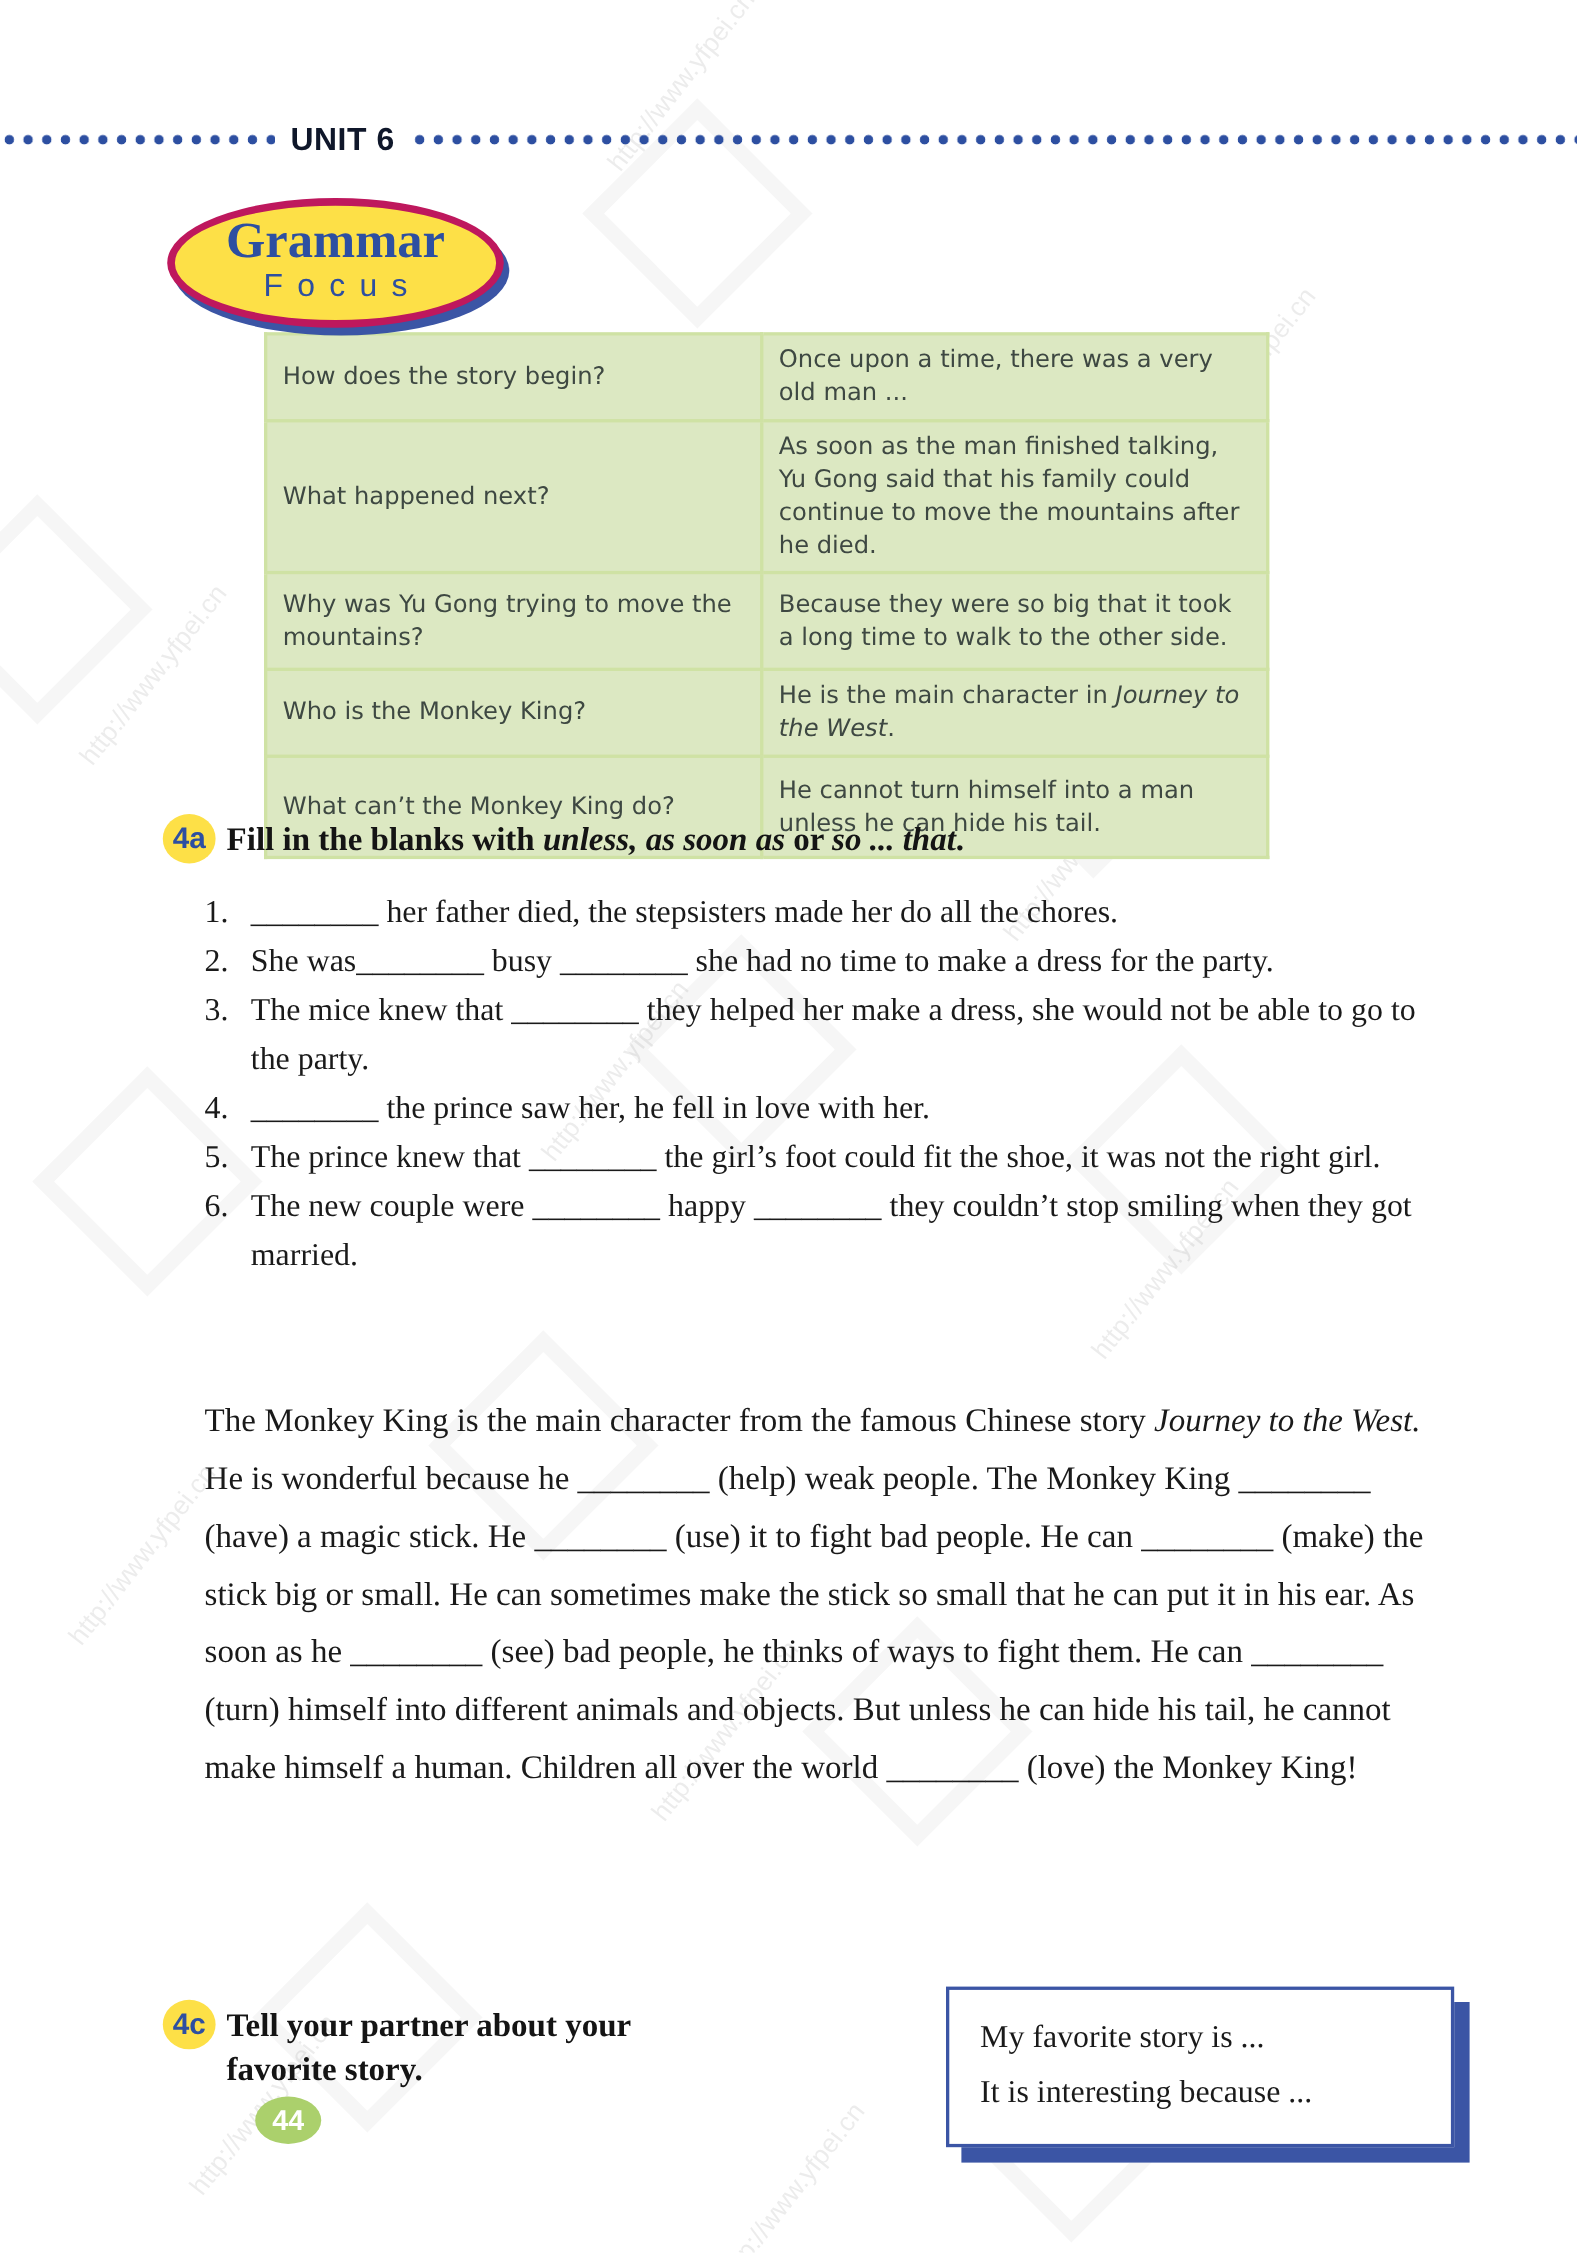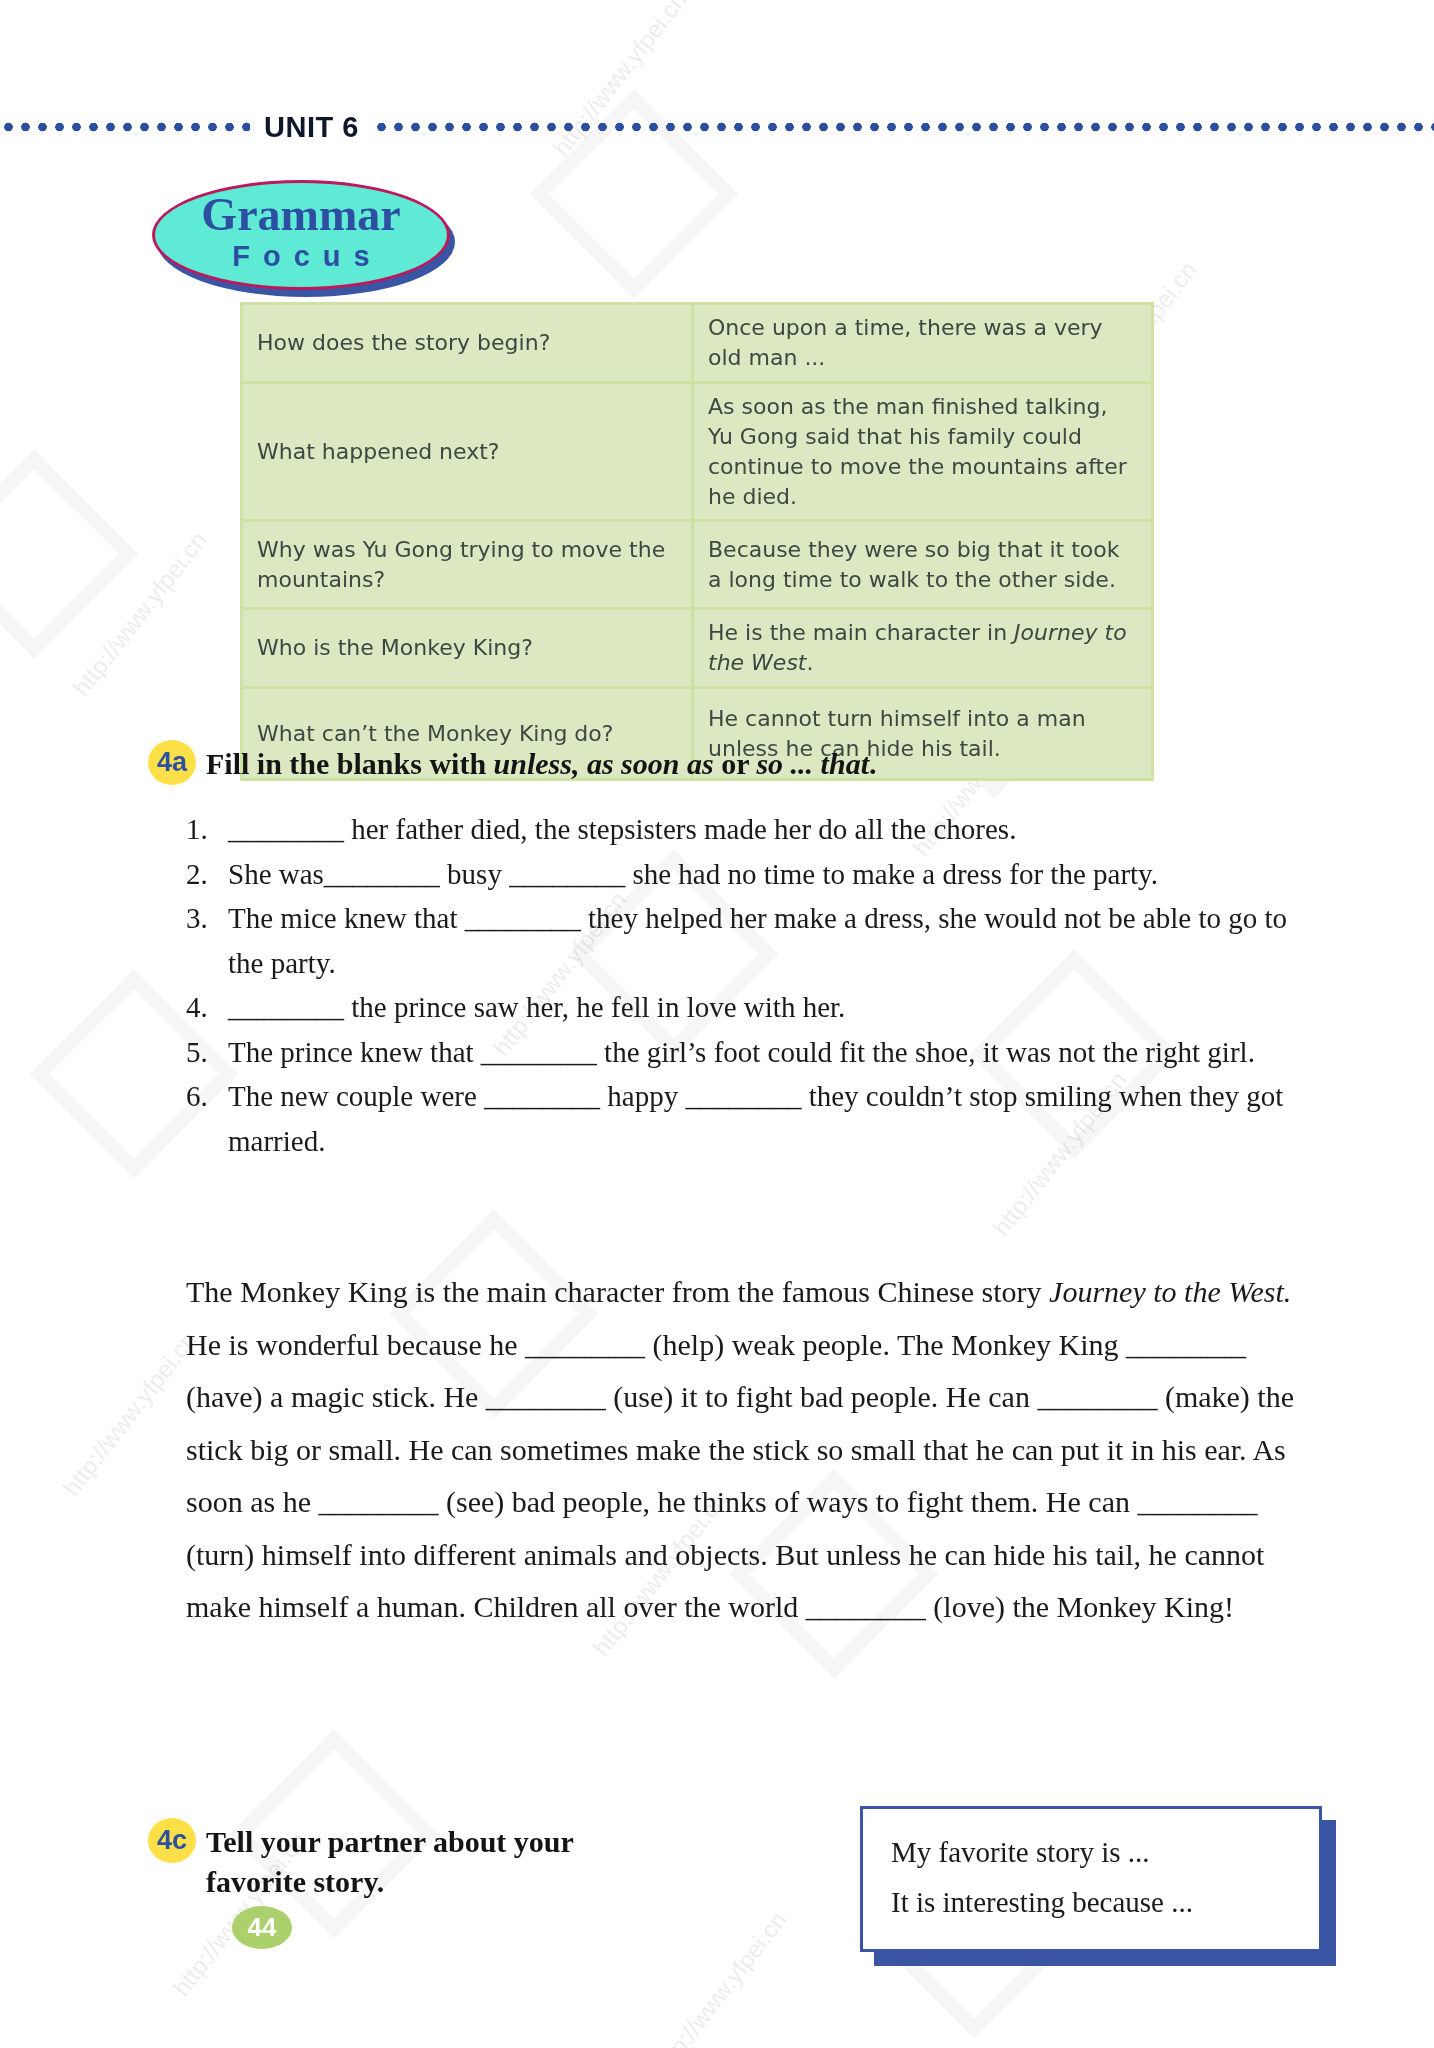--- a/index.html
+++ b/index.html
@@ -15,25 +15,25 @@
   .dotline{position:absolute;top:116px;left:0;width:1434px;height:22px;z-index:1;
            display:flex;align-items:center;}
   .dots{height:22px;background-image:radial-gradient(circle, #2d4fa1 4px, transparent 4.6px);
         background-size:17px 22px;background-repeat:repeat-x;background-position:left center;}
   .dots.left{width:250px;}
   .dots.right{flex:1;}
   .unit-label{font-family:"Liberation Sans",sans-serif;font-weight:bold;font-size:29px;
               color:#0f172a;margin:0 14px;letter-spacing:0.5px;}
   
   .gf-badge{position:absolute;left:152px;top:180px;width:292px;height:104px;z-index:2;
-            background:#5eead4;border:3px solid #be185d;border-radius:50%;
+            background:#fde047;border:7px solid #be185d;border-radius:50%;
             box-shadow:5px 7px 0 #3b55a5;text-align:center;}
   .gf-line1{font-family:"Liberation Serif",serif;font-weight:bold;font-size:46px;
             color:#2d4fa1;margin-top:8px;line-height:48px;}
-  .gf-line2{font-family:"Liberation Sans",sans-serif;font-weight:bold;font-size:29px;
+  .gf-line2{font-family:"Liberation Sans",sans-serif;font-weight:normal;font-size:29px;
             color:#2d4fa1;letter-spacing:13px;padding-left:13px;line-height:34px;}
   
   .qa-table{position:absolute;left:240px;top:302px;z-index:1;border-collapse:collapse;
             width:914px;}
   .qa-table td{background:#dce8c2;border:3px solid #cfe2a4;vertical-align:middle;
                font-family:"DejaVu Sans",sans-serif;font-size:22px;line-height:1.36;
                color:#3e4842;padding:8px 14px;}
   .qa-table{border:2px solid #b7cd8a;}
   .qa-table td.q{width:420px;}
   .qa-table i{font-style:italic;}

